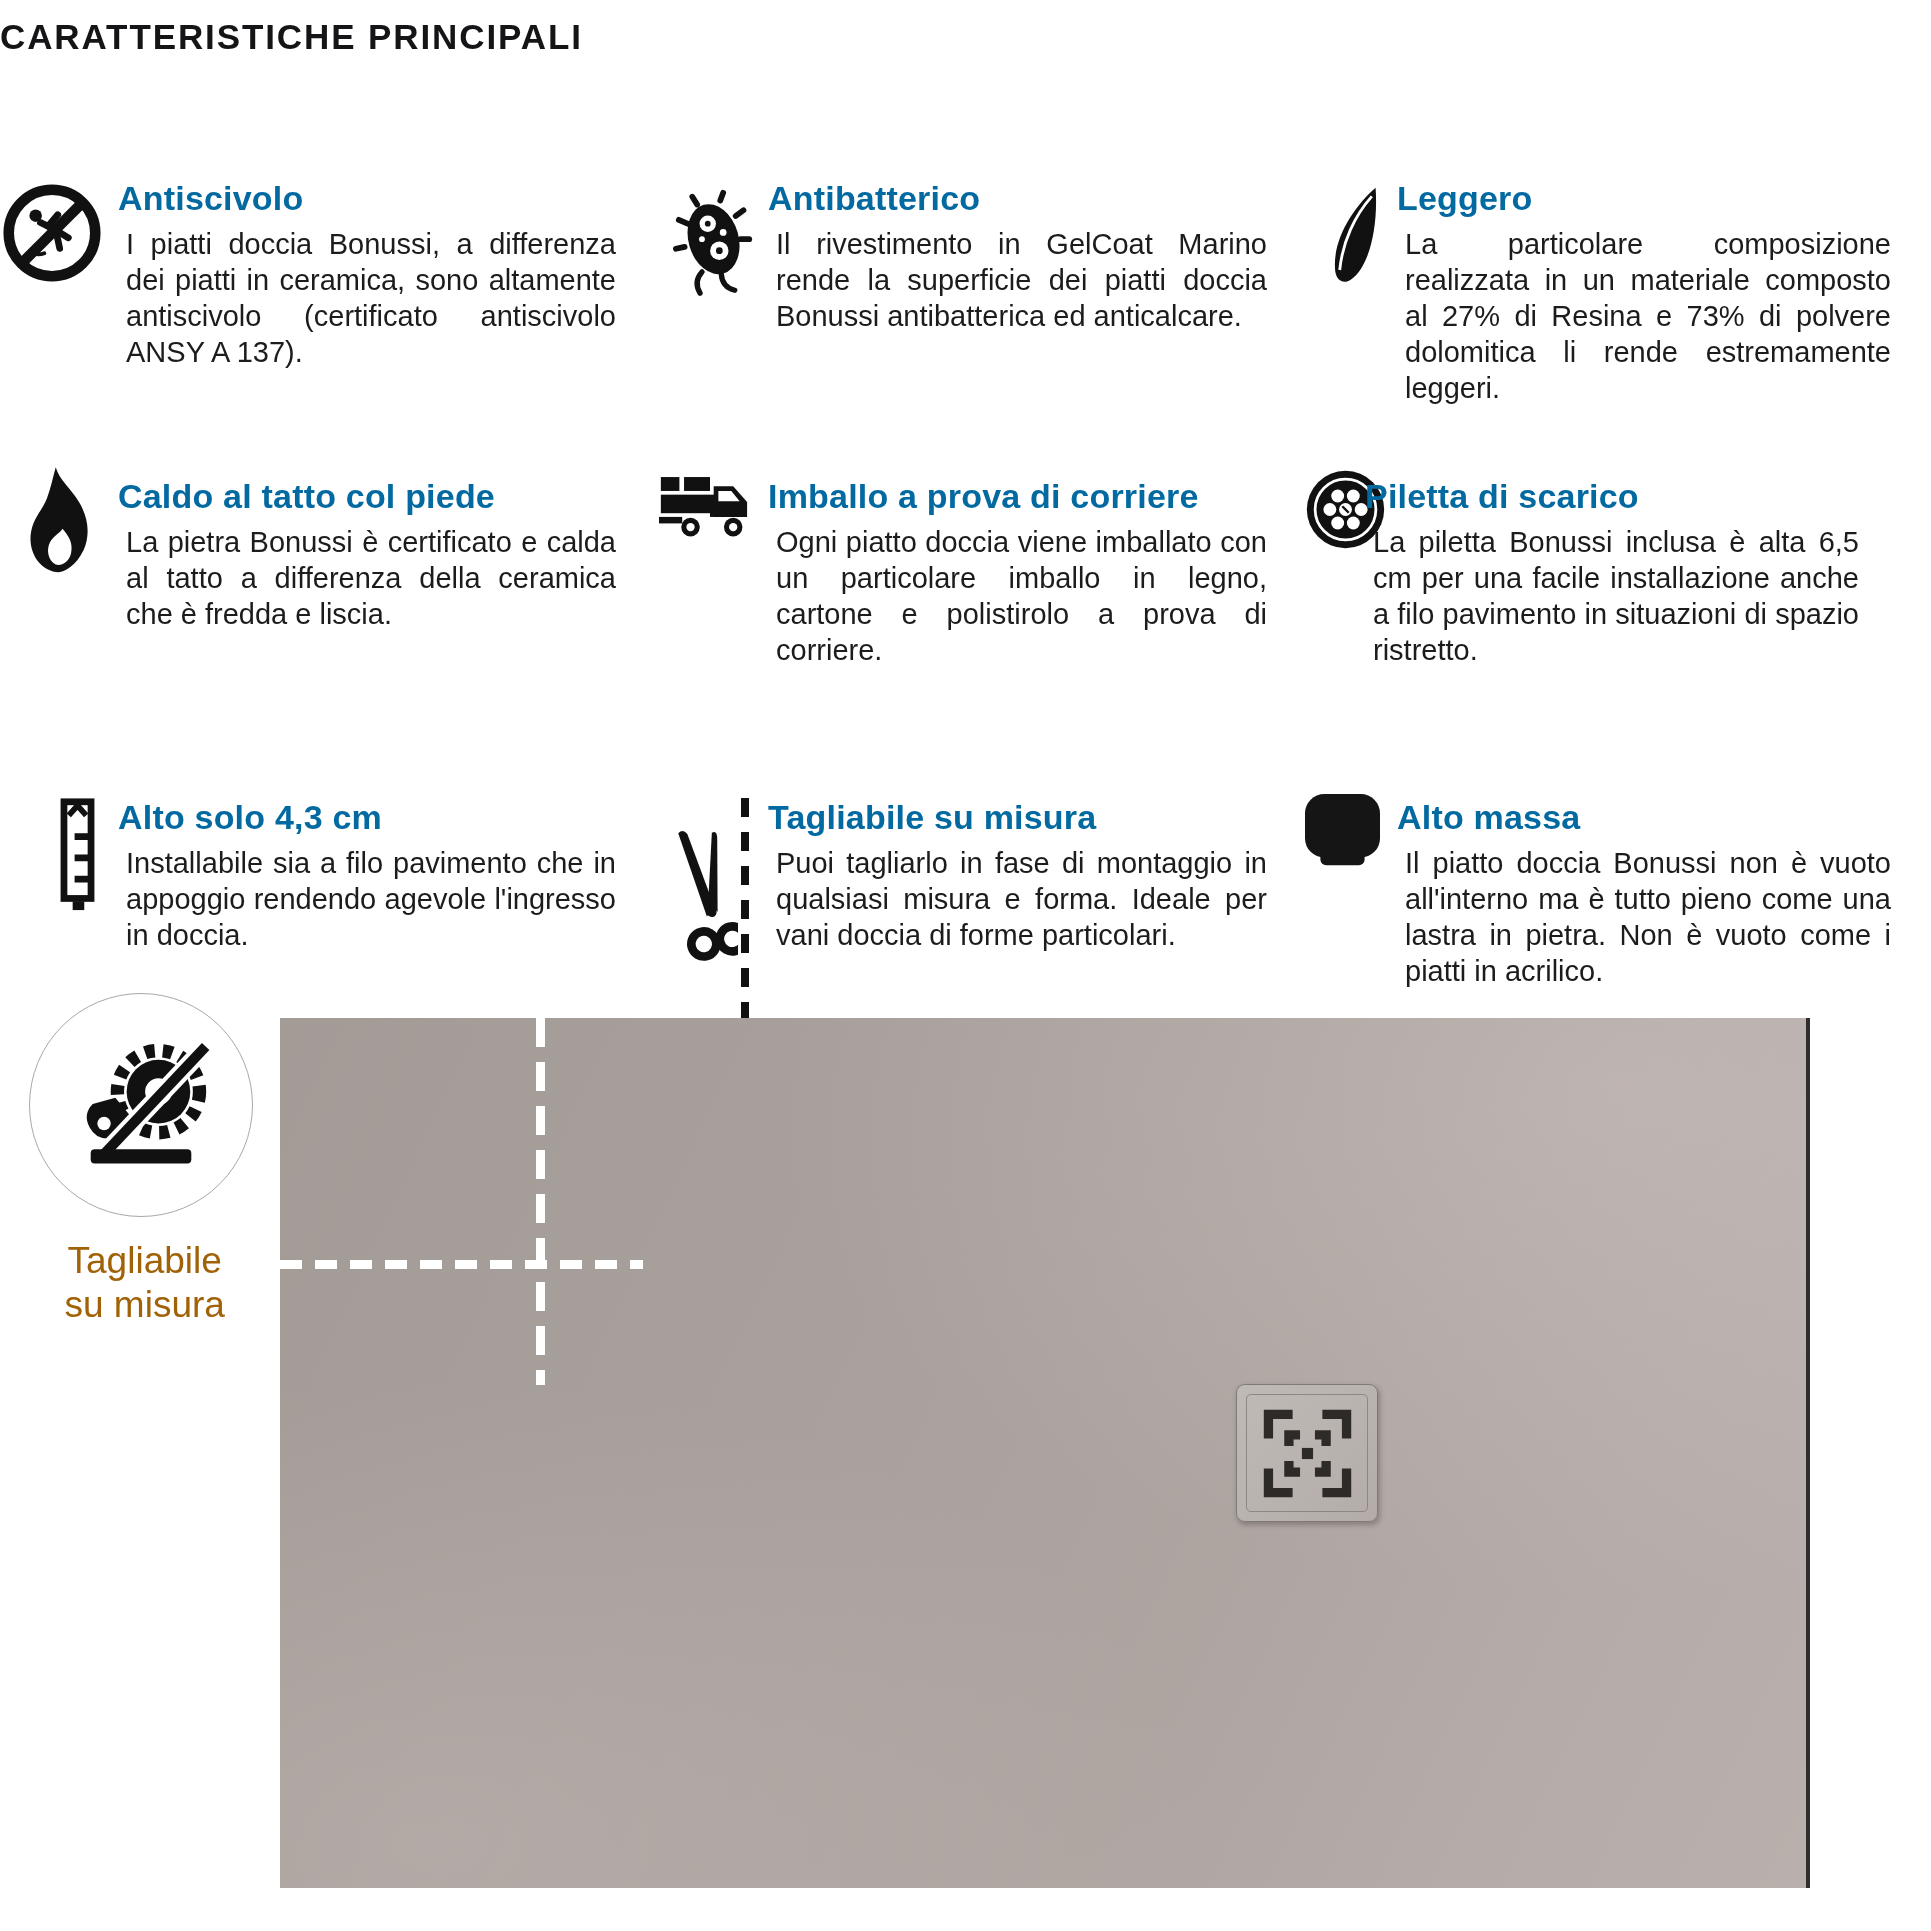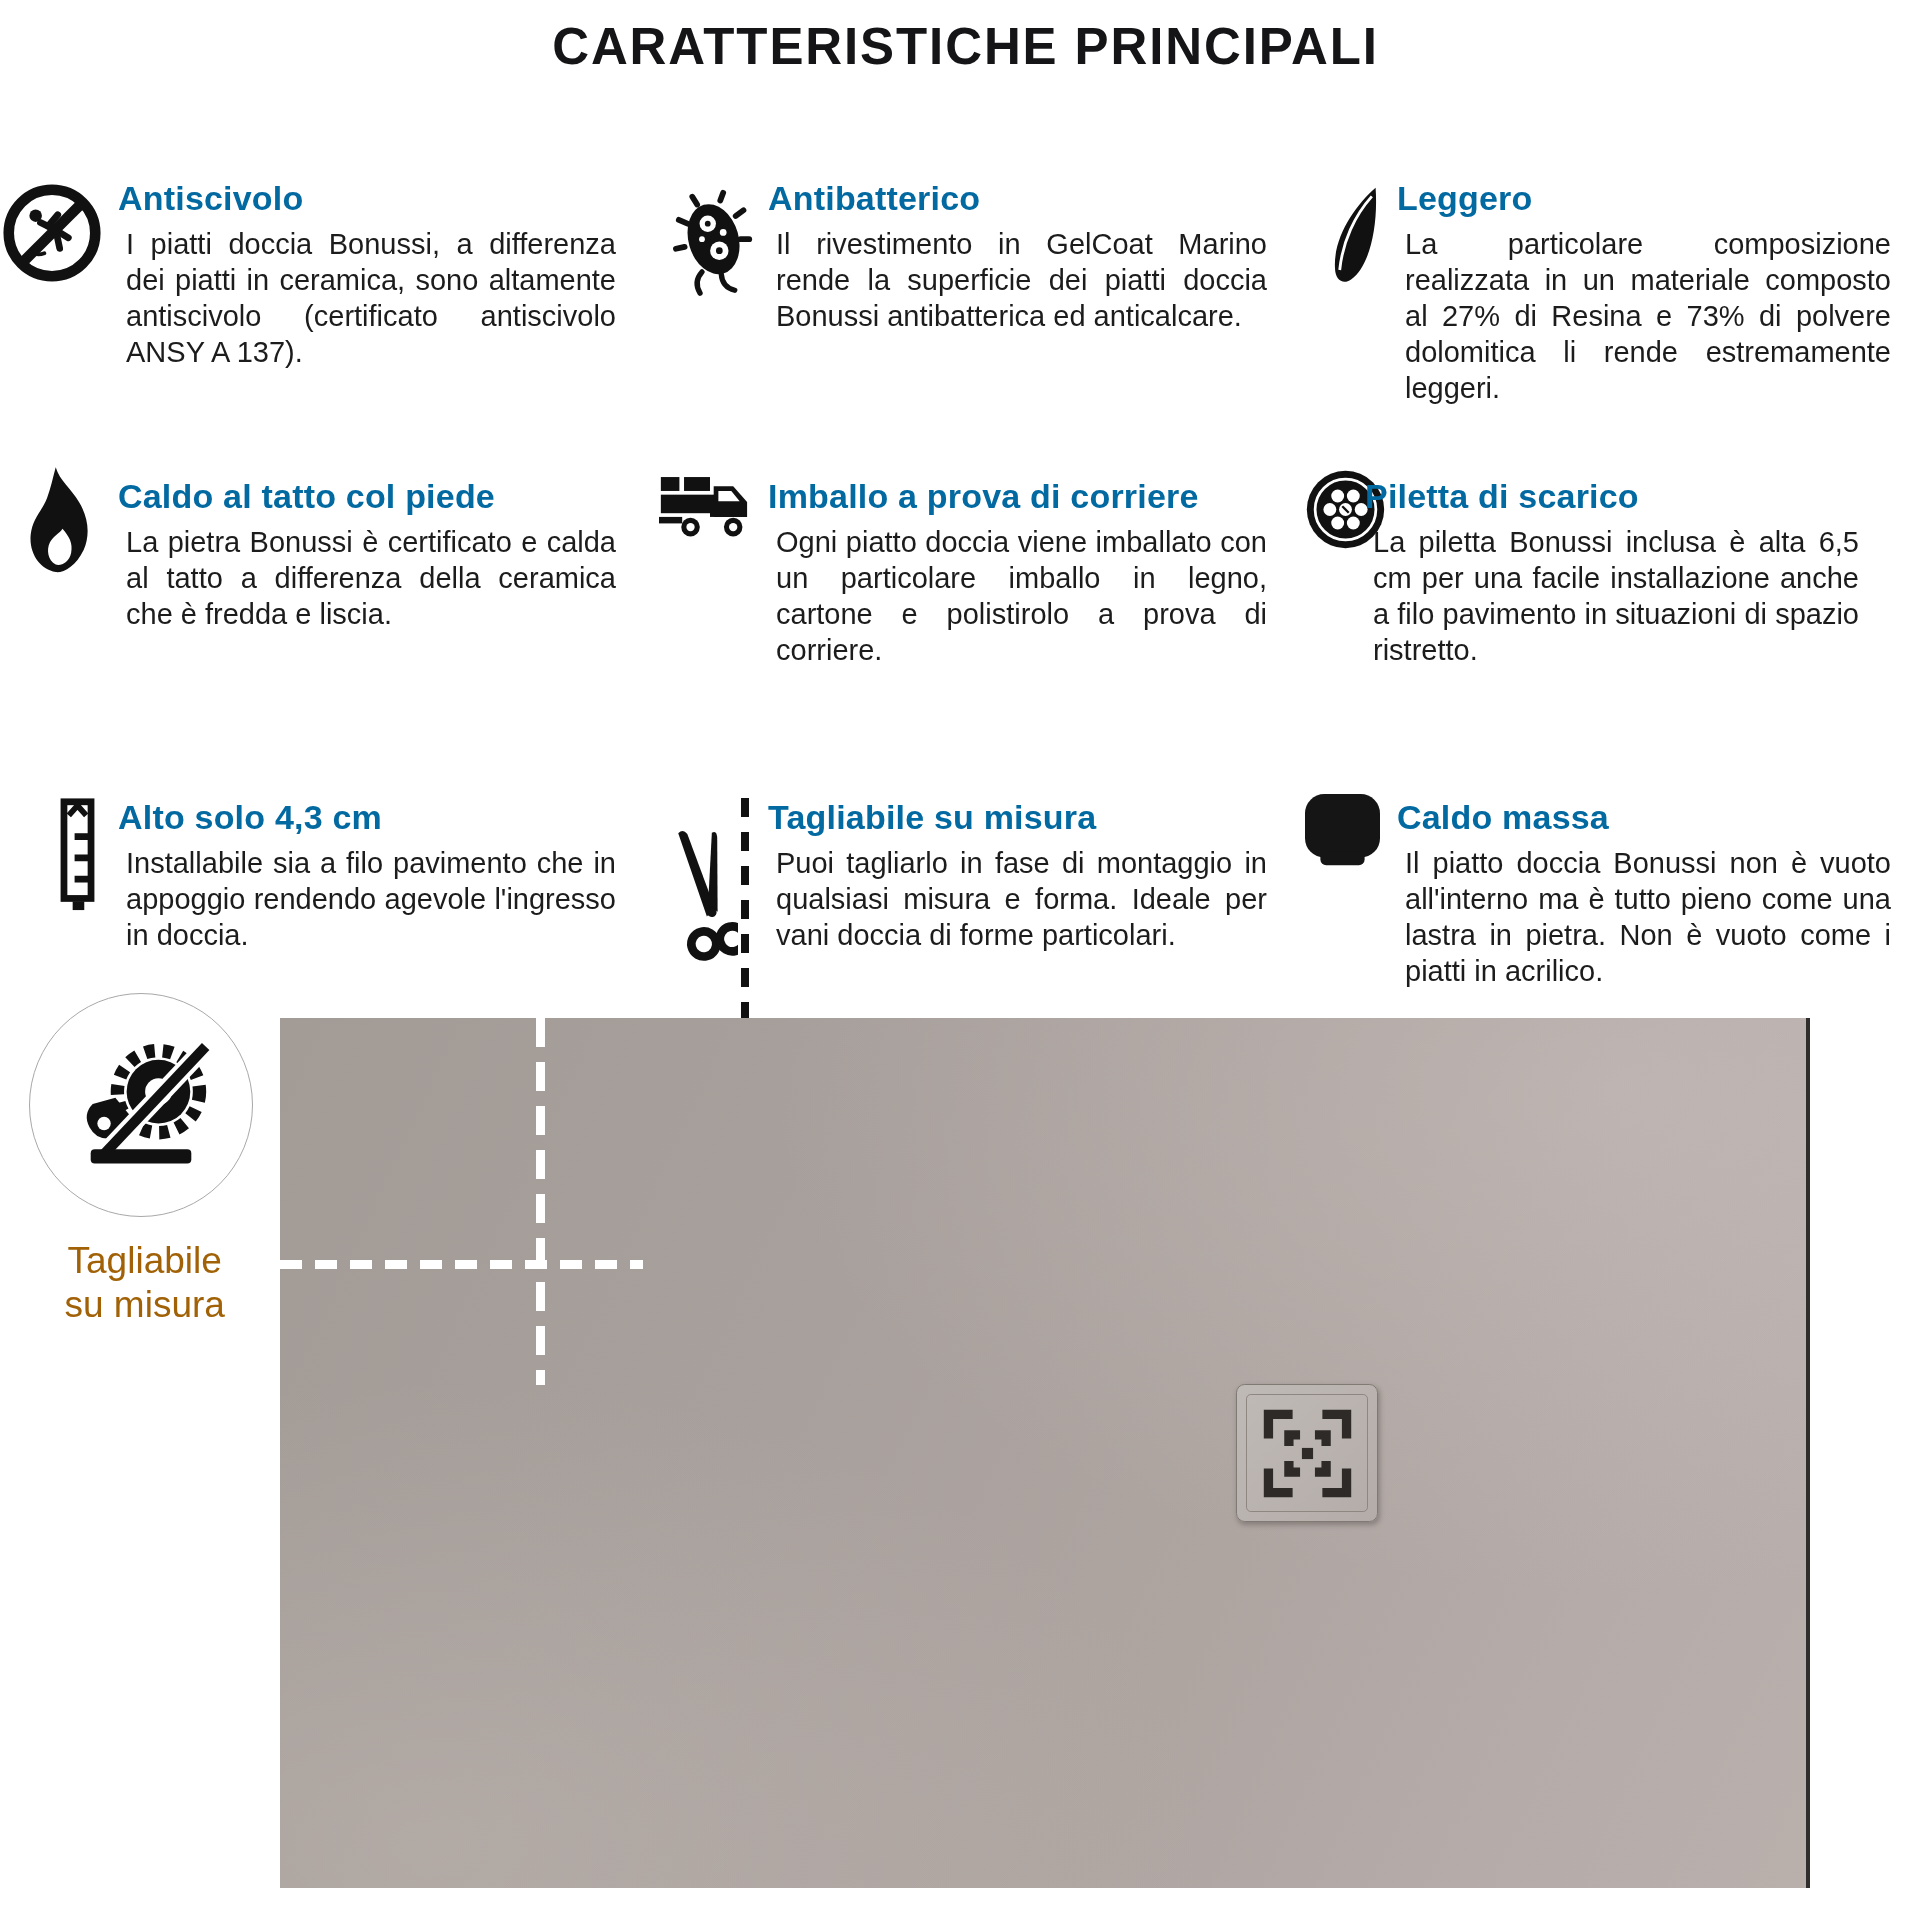--- a/index.html
+++ b/index.html
@@ -1,21 +1,21 @@
 <!DOCTYPE html>
 <html><head>
 <meta charset="utf-8">
 <style>
   html,body{margin:0;padding:0;background:#ffffff;}
   body{width:1931px;height:1931px;overflow:hidden;
        font-family:"Liberation Sans","DejaVu Sans",sans-serif;color:#1b1b1b;}
   .page{position:relative;width:1931px;height:1931px;background:#fff;}
 
-  .title{position:absolute;left:0;top:17.4px;width:1931px;margin:0;text-align:center;
-         font-size:51px;font-weight:800;letter-spacing:1.9px;color:#151518;}
+  .title{position:absolute;left:0;top:17.4px;width:1931px;margin:0;text-align:left;
+         font-size:35px;font-weight:800;letter-spacing:1.9px;color:#151518;}
 
   .ficon{position:absolute;}
   .ficon svg{width:100%;height:100%;display:block;}
 
   .ftext{position:absolute;}
   .ftext h3{margin:0 0 7.7px 0;font-size:34px;font-weight:700;color:#0369a1;letter-spacing:0.2px;}
   .ftext p{margin:8px;font-size:29px;line-height:36px;text-align:justify;color:#1c1c1c;}
 
   .badge-circle{position:absolute;left:29px;top:993px;width:222px;height:222px;
                 border:1.9px solid #a8a8a8;border-radius:50%;background:#fff;
@@ -201,21 +201,21 @@
     <p>Puoi tagliarlo in fase di montaggio in qualsiasi misura e forma. Ideale per vani doccia di forme particolari.</p>
   </div>
 
   <div class="ficon" style="left:1305px;top:792px;width:75px;height:81px">
     <svg viewBox="0 0 78 84">
       <rect x="0" y="2" width="78" height="66" rx="20" fill="#151515"></rect>
       <rect x="16" y="62" width="46" height="14" rx="6" fill="#151515"></rect>
     </svg>
   </div>
   <div class="ftext" style="left:1397px;top:798px;width:502px">
-    <h3>Caldo massa</h3>
+    <h3>Alto massa</h3>
     <p>Il piatto doccia Bonussi non è vuoto all'interno ma è tutto pieno come una lastra in pietra. Non è vuoto come i piatti in acrilico.</p>
   </div>
 
   <div class="badge-circle">
     <svg viewBox="0 0 150 150">
       <circle cx="92" cy="62" r="40" fill="none" stroke="#111" stroke-width="13" stroke-dasharray="9.5 8"></circle>
       <circle cx="92" cy="62" r="31" fill="#111"></circle>
       <circle cx="92" cy="62" r="13" fill="#fff"></circle>
       <circle cx="92" cy="62" r="4" fill="#111"></circle>
       <path d="M28 74 Q18 84 25 97 Q32 110 47 107 L74 97 L50 68 Z" fill="#111"></path>

